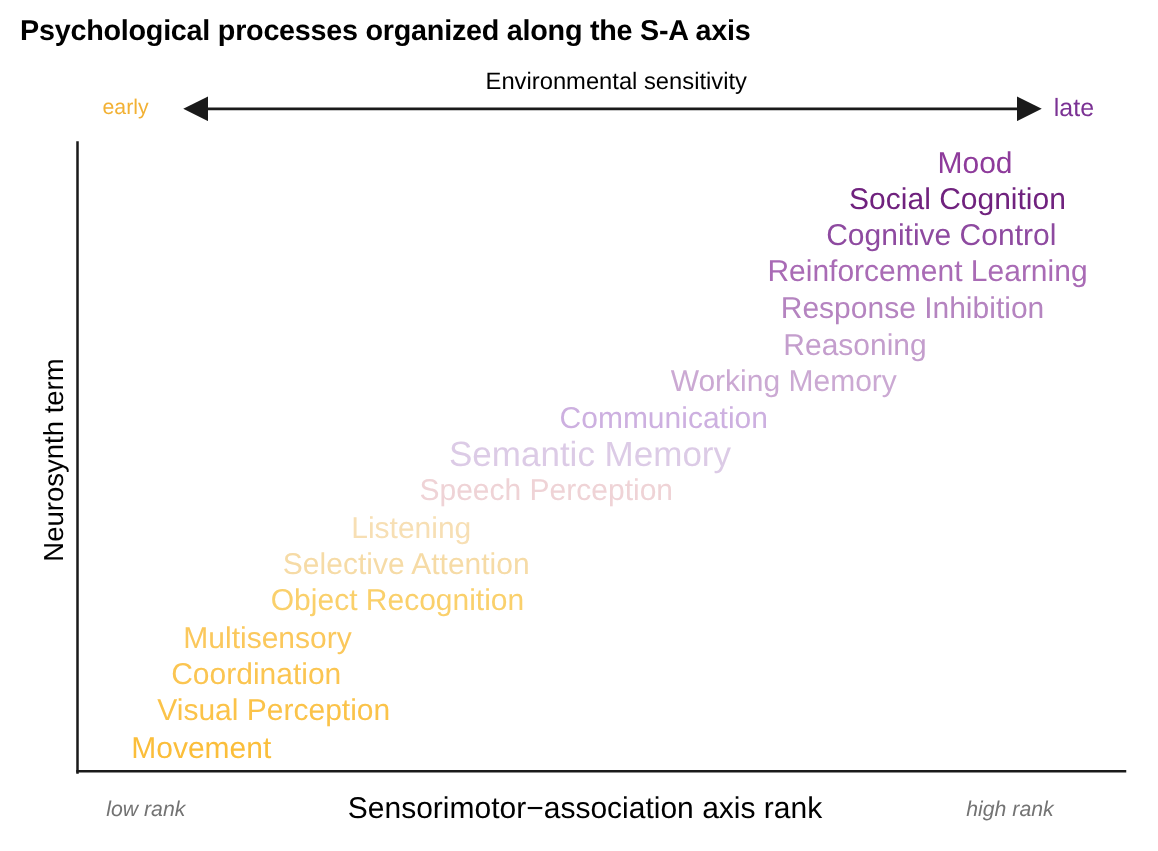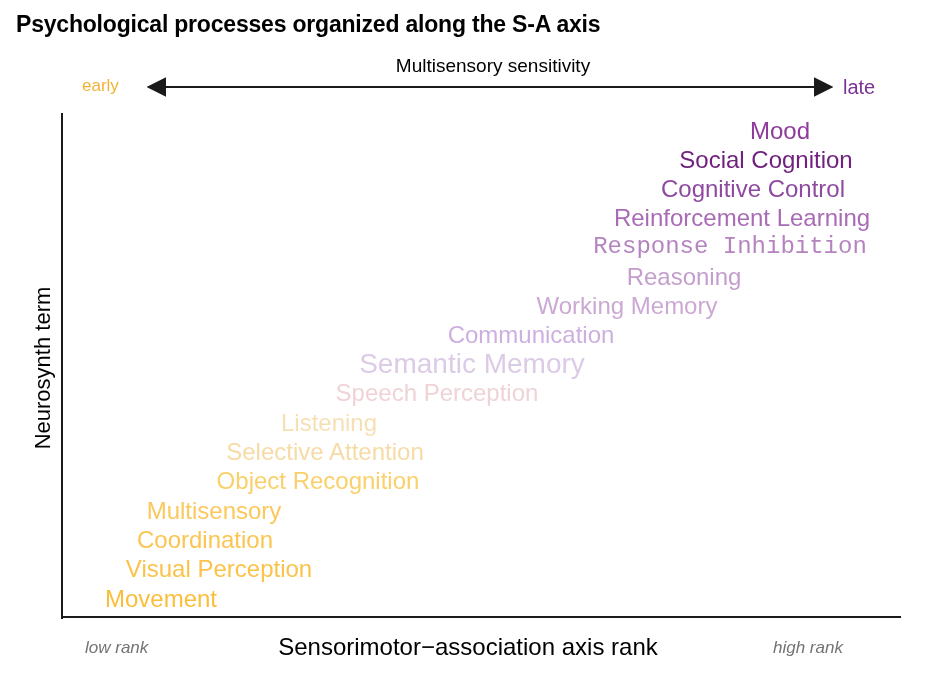--- a/index.html
+++ b/index.html
@@ -155,21 +155,21 @@
   }
 </style>
 </head>
 <body>
 
 <div id="figure">
 
   <div id="chart-title">Psychological processes organized along the S-A axis</div>
 
   <div id="annotation-label">
-    <span class="inner">Multisensory sensitivity</span>
+    <span class="inner">Environmental sensitivity</span>
   </div>
 
   <div id="early-label">early</div>
   <div id="late-label">late</div>
 
   <svg id="sensitivity-arrow" viewBox="0 0 700 26" xmlns="http://www.w3.org/2000/svg">
     <defs>
       <marker id="headLeft" markerWidth="9" markerHeight="9" refX="7" refY="4.5" orient="auto">
         <path d="M9,0 L9,9 L0,4.5 z" fill="#1a1a1a"></path>
       </marker>
@@ -190,21 +190,21 @@
     <span class="inner">Sensorimotor−association axis rank</span>
   </div>
   <div id="low-rank-label">low rank</div>
   <div id="high-rank-label">high rank</div>
 
   <div id="term-labels-layer">
       <div class="term-label" style="left: 780px; top: 131px; color: rgb(142, 59, 155); font-size: 24px; text-align: right;">Mood</div>
       <div class="term-label" style="left: 766px; top: 160px; color: rgb(112, 34, 126); font-size: 24px;">Social Cognition</div>
       <div class="term-label" style="left: 753px; top: 189px; color: rgb(142, 74, 160); font-size: 24px;">Cognitive Control</div>
       <div class="term-label" style="left: 742px; top: 218px; color: rgb(169, 107, 181); font-size: 24px;">Reinforcement Learning</div>
-      <div class="term-label" style="left: 730px; top: 247px; color: rgb(181, 132, 192); font-size: 24px; font-family: Liberation Mono, monospace;">Response Inhibition</div>
+      <div class="term-label" style="left: 730px; top: 247px; color: rgb(181, 132, 192); font-size: 24px;">Response Inhibition</div>
       <div class="term-label" style="left: 684px; top: 277px; color: rgb(196, 158, 205); font-size: 24px;">Reasoning</div>
       <div class="term-label" style="left: 584px; top: 306px; color: rgb(203, 169, 211); font-size: 24px; margin-left: 43px;">Working Memory</div>
       <div class="term-label" style="left: 531px; top: 335px; color: rgb(205, 176, 224); font-size: 24px;">Communication</div>
       <div class="term-label" style="left: 472px; top: 364px; color: rgb(220, 203, 230); font-size: 28px;">Semantic Memory</div>
       <div class="term-label" style="left: 437px; top: 393px; color: rgb(239, 211, 214); font-size: 24px;">Speech Perception</div>
       <div class="term-label" style="left: 329px; top: 423px; color: rgb(247, 223, 180); font-size: 24px;">Listening</div>
       <div class="term-label" style="left: 325px; top: 452px; color: rgb(246, 219, 166); font-size: 24px;">Selective Attention</div>
       <div class="term-label" style="left: 318px; top: 481px; color: rgb(250, 208, 107); font-size: 24px;">Object Recognition</div>
       <div class="term-label" style="left: 214px; top: 511px; color: rgb(251, 200, 92); font-size: 24px;">Multisensory</div>
       <div class="term-label" style="left: 205px; top: 540px; color: rgb(251, 197, 81); font-size: 24px;">Coordination</div>

